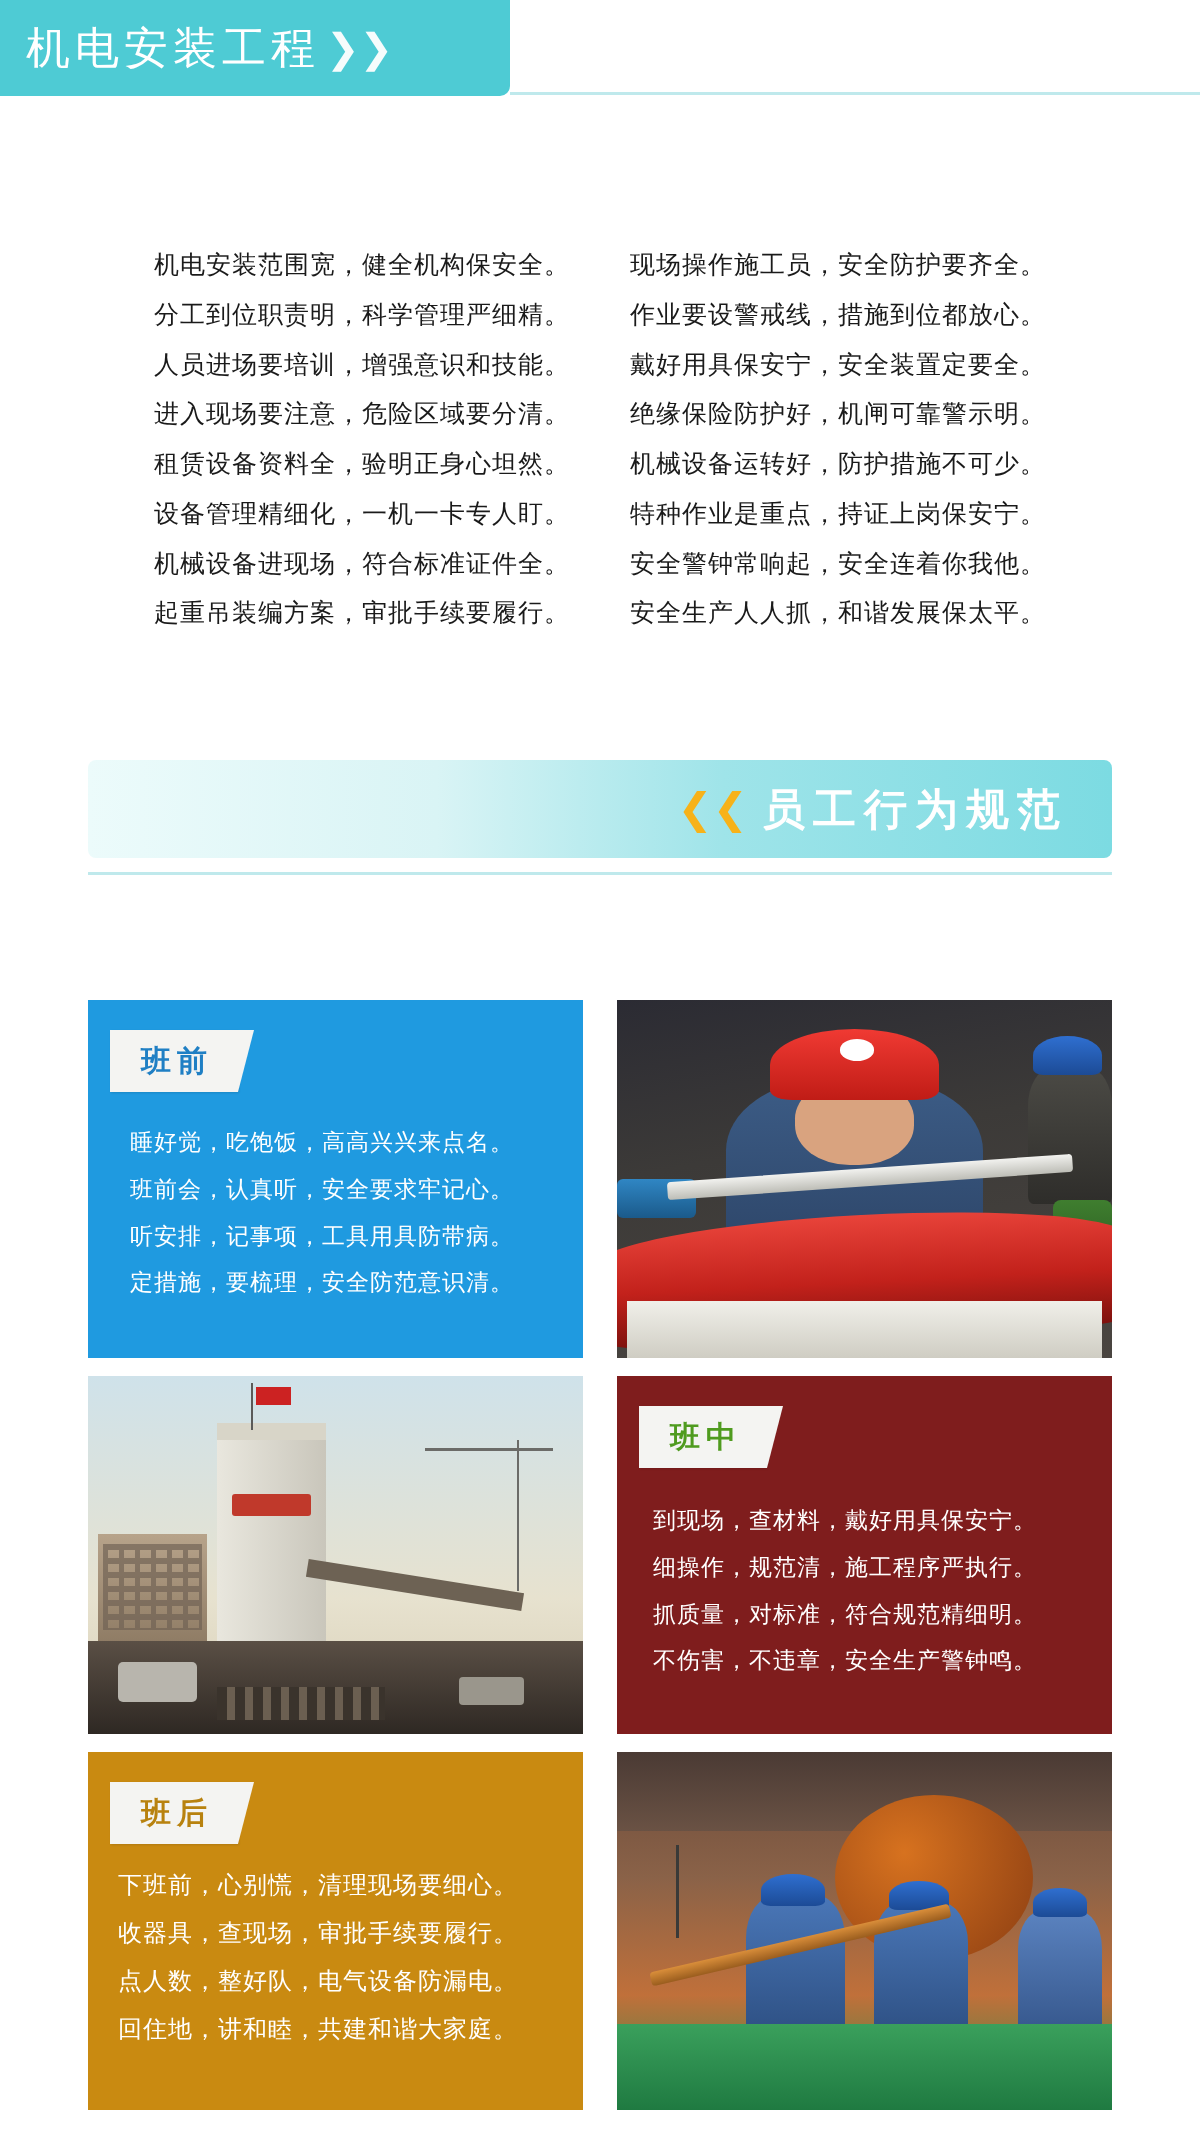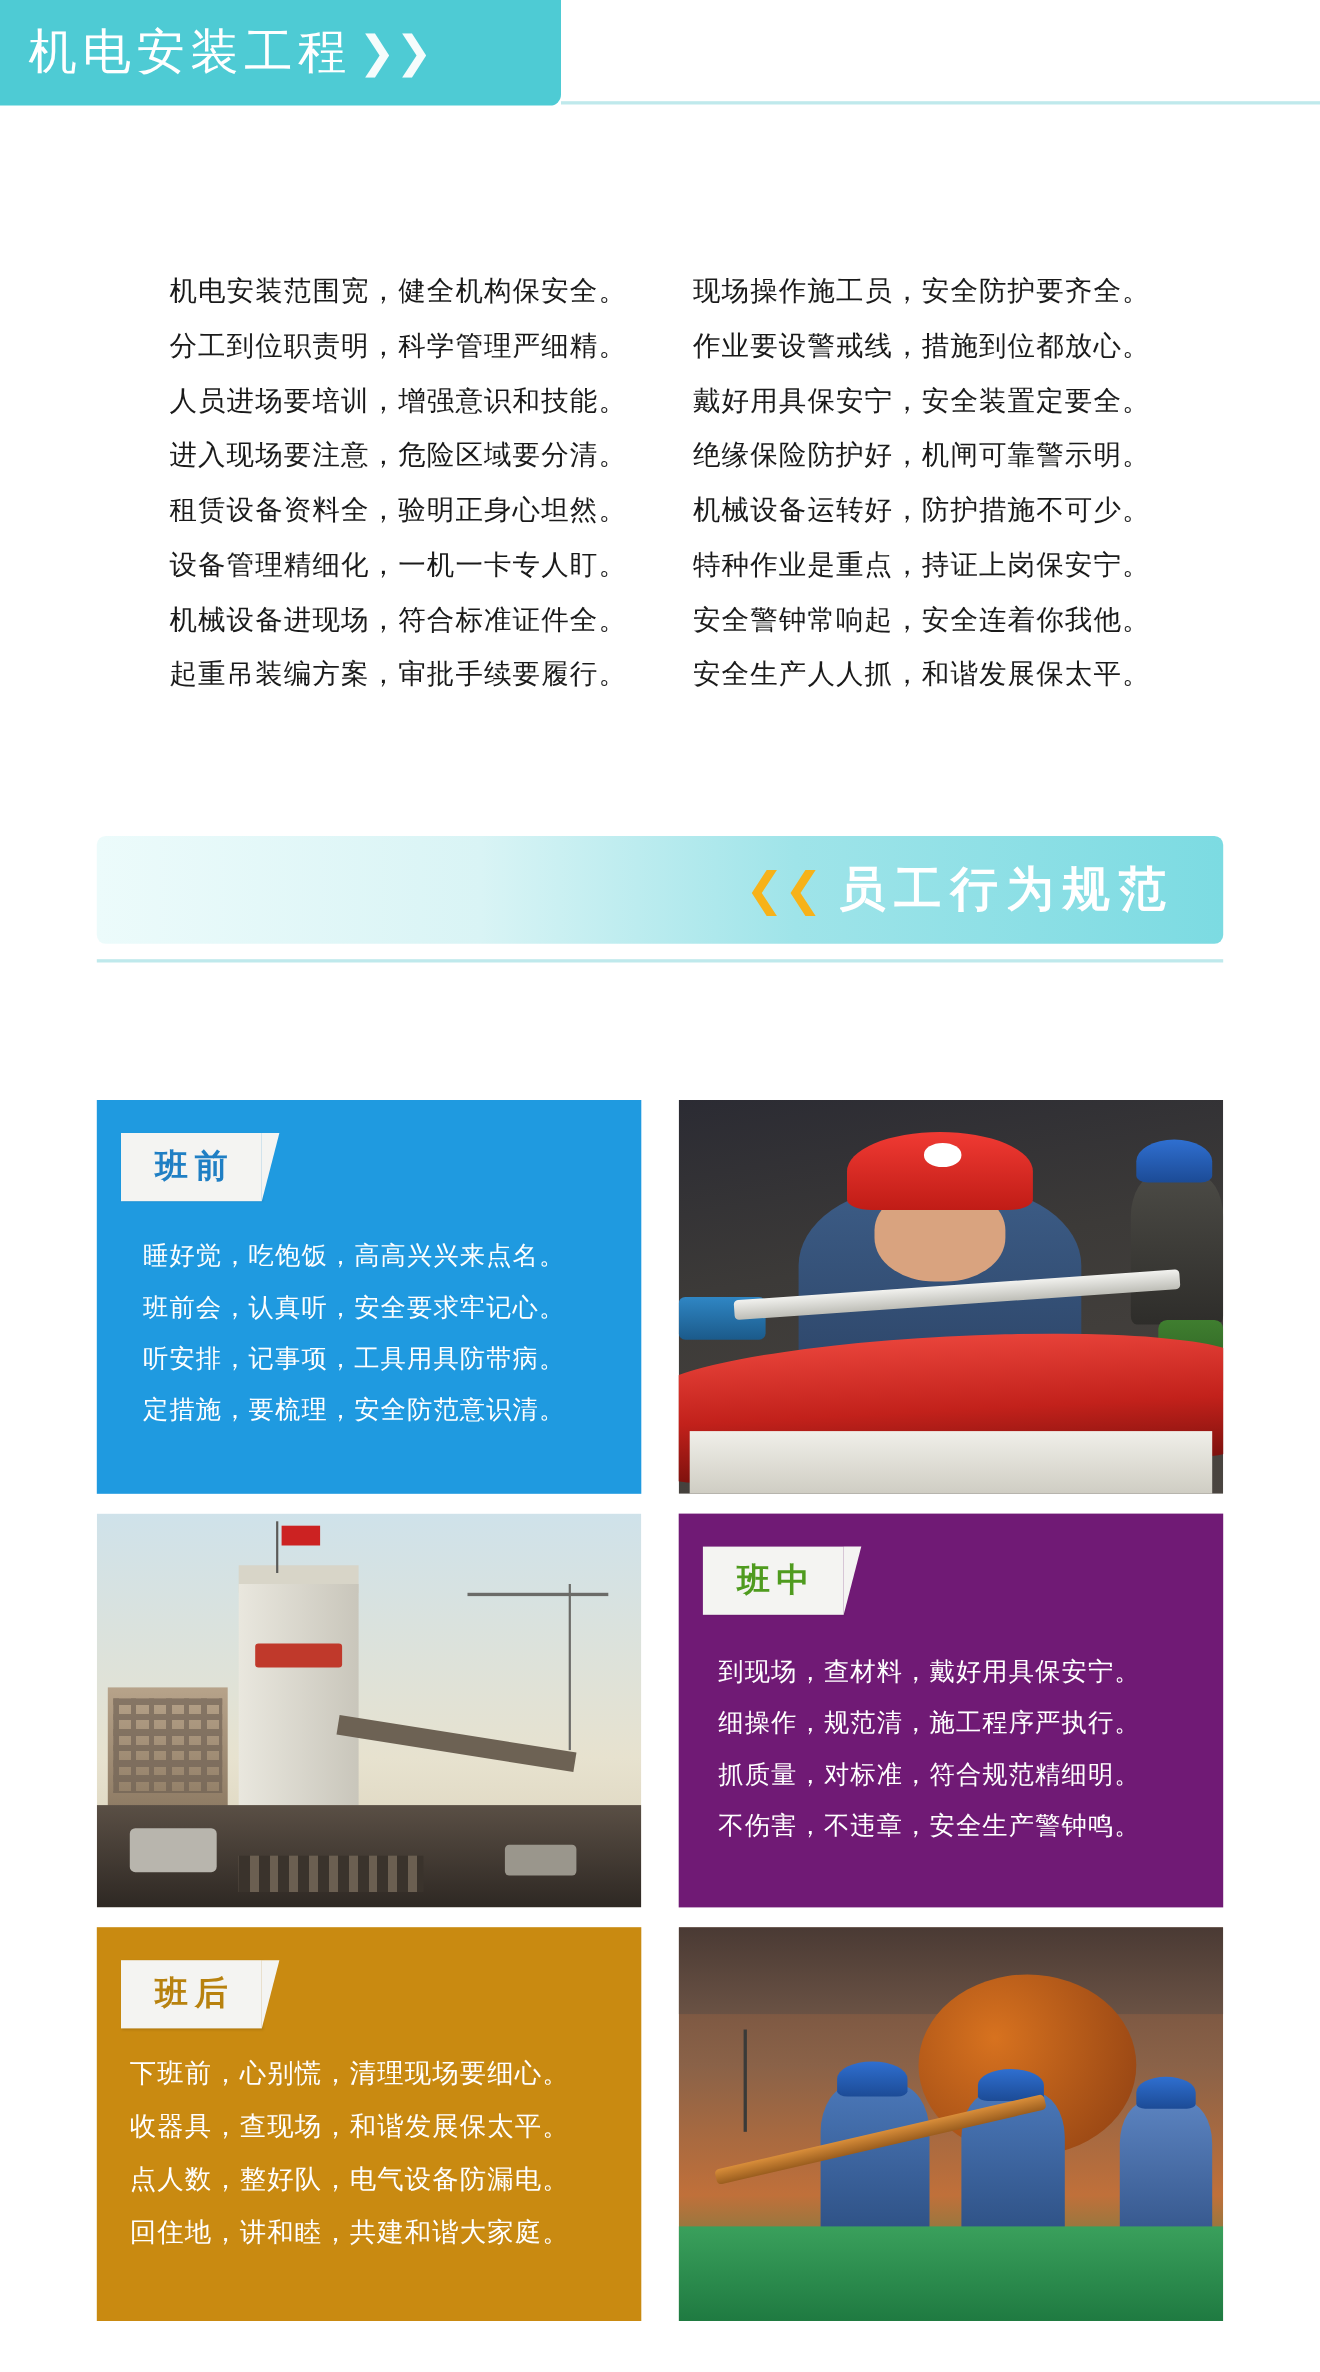--- a/index.html
+++ b/index.html
@@ -137,21 +137,21 @@
     position: relative;
     overflow: hidden;
   }
   .panel-img {
     width: 503px;
     height: 358px;
     position: relative;
     overflow: hidden;
   }
   .panel-blue  { background: #1f9ae0; }
-  .panel-green { background: #701a75; }
+  .panel-green { background: #7f1d1d; }
   .panel-gold  { background: #c98a11; }
 
   
   .tag {
     position: absolute;
     left: 22px;
     top: 30px;
     width: 128px;
     height: 62px;
     background: #f4f4f2;
@@ -402,21 +402,21 @@
       </div>
     </div>
 
     <div class="grid-row">
       <div class="panel-text panel-gold">
         <div class="tag tag-gold">
           <span class="tag-label">班后</span>
         </div>
         <div class="panel-lines">
           <div class="panel-line">下班前，心别慌，清理现场要细心。</div>
-          <div class="panel-line">收器具，查现场，和谐发展保太平。</div>
+          <div class="panel-line">收器具，查现场，审批手续要履行。</div>
           <div class="panel-line">点人数，整好队，电气设备防漏电。</div>
           <div class="panel-line">回住地，讲和睦，共建和谐大家庭。</div>
         </div>
       </div>
       <div class="panel-img">
         <div class="photo">
           <div class="ph3-bg"></div>
           <div class="ph3-wall"></div>
           <div class="ph3-drum"></div>
           <div class="ph3-hook"></div>

